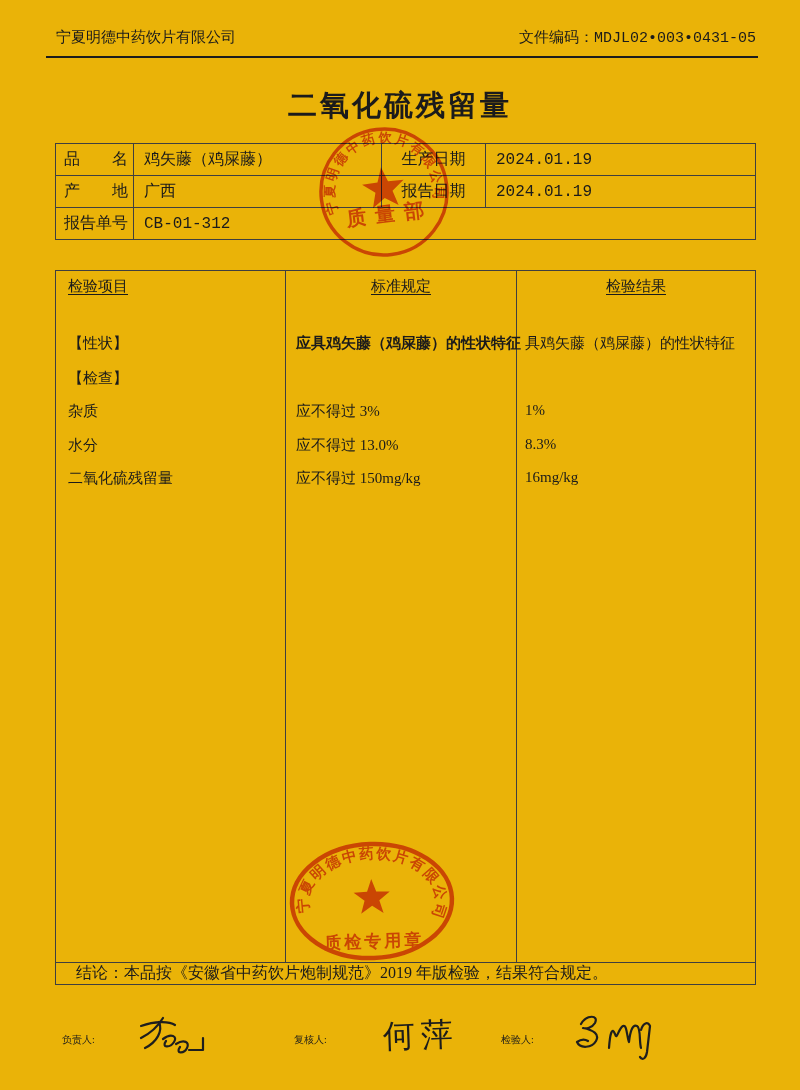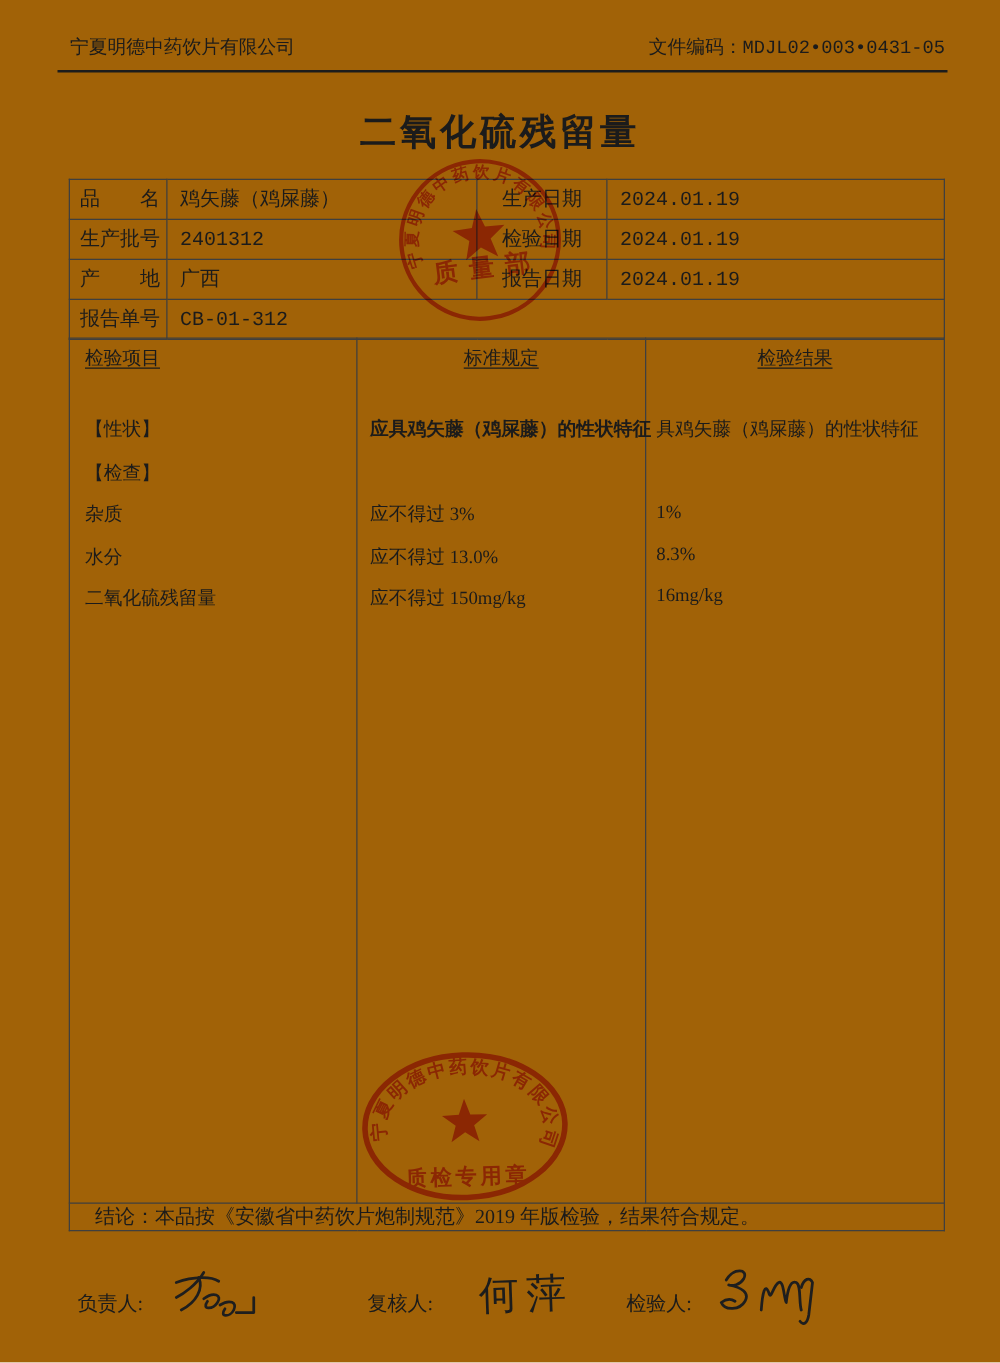--- a/index.html
+++ b/index.html
@@ -1,18 +1,18 @@
 <!DOCTYPE html>
 <html style="--stamp-color: #d5423c;"><head>
 <meta charset="utf-8">
 <style>
   * { margin:0; padding:0; box-sizing:border-box; }
   html,body { background:#ffffff; }
   body { font-family:"Liberation Serif","DejaVu Serif",serif; color:#1b1b1b; }
-  .page { position:relative; width:800px; height:1090px; background:#a16207; overflow:hidden; }
+  .page { position:relative; width:800px; height:1090px; background:#eab308; overflow:hidden; }
 
   
   .hdr { position:absolute; top:28px; left:56px; width:700px; display:flex; justify-content:space-between; font-size:15px; }
   .hdr-rule { position:absolute; top:56px; left:46px; width:712px; border-top:2px solid #1c1c1c; }
   .code-wrap { white-space:nowrap; }
 
   .title { position:absolute; top:86px; left:0; width:100%; text-align:center;
            font-size:29px; font-weight:700; letter-spacing:3px; }
 
   .mono { font-family:"Liberation Mono","DejaVu Sans Mono",monospace; }
@@ -35,21 +35,21 @@
   .center { width:100%; text-align:center; left:0; }
   .inspect td.concl { height:19px; font-size:16px; padding-left:20px; white-space:nowrap; }
 
   
   .stamp { position:absolute; opacity:0.82; mix-blend-mode:multiply; }
   .stamp-top { top:125px; left:317px; transform:rotate(-7deg); }
   .stamp-bottom { top:838px; left:286px; transform:rotate(-2deg); }
   .stamp text, .stamp textPath { fill:var(--stamp-color,#d5423c); }
 
   
-  .sig-label { position:absolute; font-size:16px; white-space:nowrap; }
+  .sig-label { position:absolute; font-size:10px; white-space:nowrap; }
   .sig-svg { position:absolute; }
   .sig-svg path { stroke:#1e1e1e; stroke-width:2.2; fill:none; stroke-linecap:round; stroke-linejoin:round; }
   .sig-name { position:absolute; font-size:32px; color:#1c1c1c; transform:rotate(-2deg); letter-spacing:6px; white-space:nowrap; }
 </style>
 </head>
 <body>
 
 <div class="page">
 
   <div class="hdr">
@@ -67,26 +67,20 @@
         <col style="width:78px">
         <col style="width:248px">
         <col style="width:104px">
         <col style="width:270px">
       </colgroup>
     <tbody>
         <tr>
       <td class="lbl">品　　名</td>
       <td class="val">鸡矢藤（鸡屎藤）</td>
       <td class="lbl2">生产日期</td>
-      <td class="val mono">2024.01.19</td>
-    </tr>
-    <tr>
-      <td class="lbl">生产批号</td>
-      <td class="val mono">2401312</td>
-      <td class="lbl2">检验日期</td>
       <td class="val mono">2024.01.19</td>
     </tr>
     <tr>
       <td class="lbl">产　　地</td>
       <td class="val">广西</td>
       <td class="lbl2">报告日期</td>
       <td class="val mono">2024.01.19</td>
     </tr>
     <tr>
       <td class="lbl">报告单号</td>

